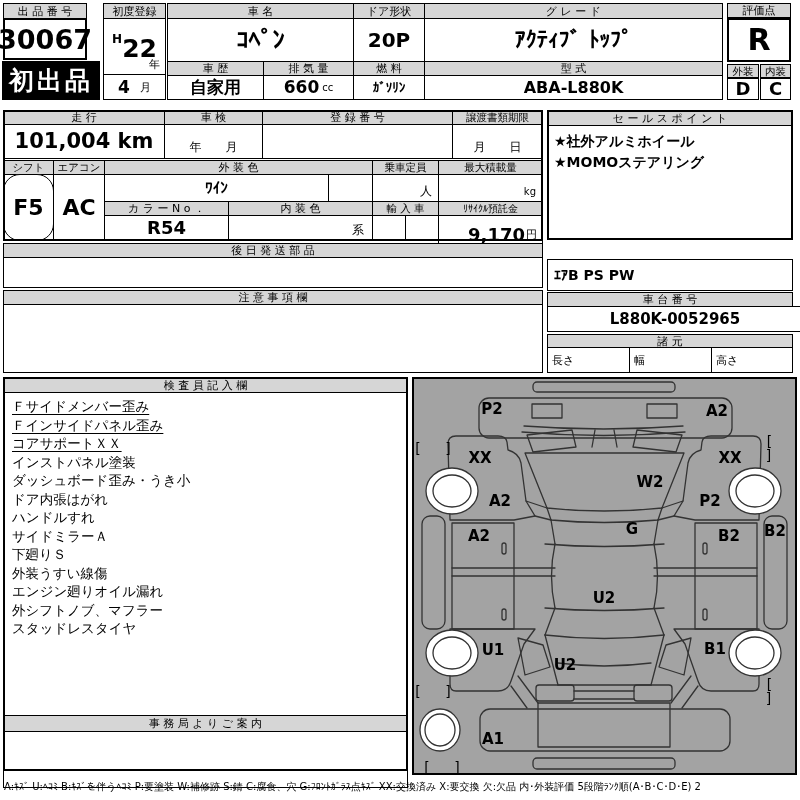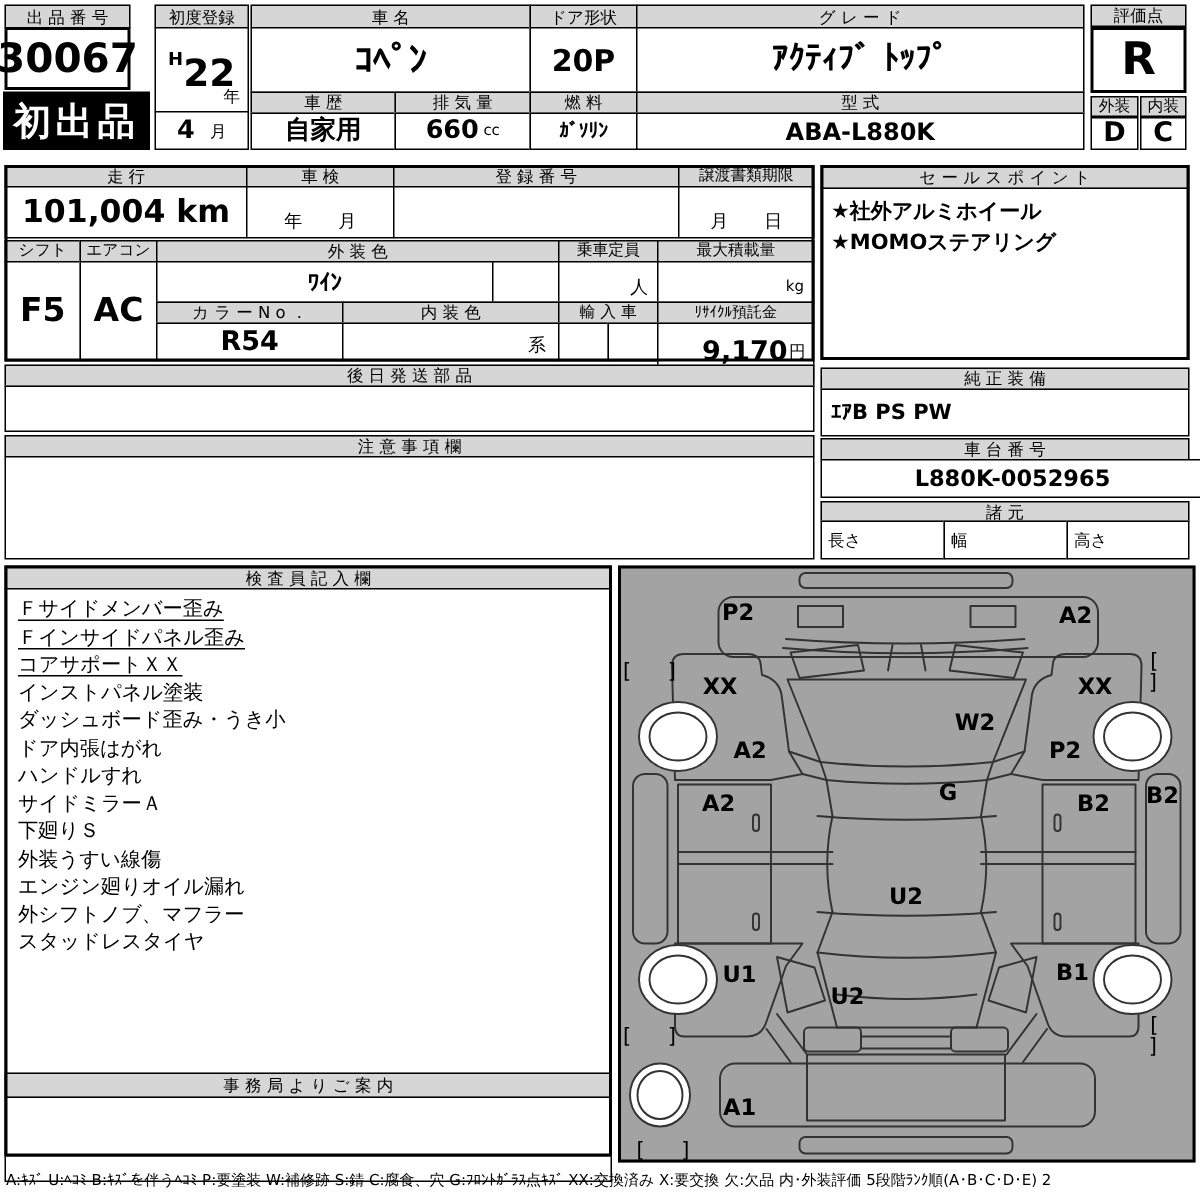--- a/index.html
+++ b/index.html
@@ -81,21 +81,21 @@
   <div class="hd" style="left:3px;top:110px;width:162px;height:15px;">走 行</div>
   <div class="bx b" style="left:3px;top:124px;width:162px;height:35px;font-size:21px;">101,004 km</div>
   <div class="hd" style="left:164px;top:110px;width:99px;height:15px;">車 検</div>
   <div class="bx bottom" style="left:164px;top:124px;width:99px;height:35px;font-size:12px;padding-bottom:5px;">年　　月</div>
   <div class="hd" style="left:262px;top:110px;width:191px;height:15px;">登 録 番 号</div>
   <div class="bx" style="left:262px;top:124px;width:191px;height:35px;"></div>
   <div class="hd" style="left:452px;top:110px;width:91px;height:15px;font-size:10.5px;">譲渡書類期限</div>
   <div class="bx bottom" style="left:452px;top:124px;width:91px;height:35px;font-size:12px;padding-bottom:5px;">月　　日</div>
 
   <div class="hd" style="left:3px;top:160px;width:51px;height:15px;font-size:10.5px;">シフト</div>
-  <div class="bx b" style="left:3px;top:174px;width:51px;height:67px;font-size:22px;">F5</div>
+  <div class="bx b" style="left:3px;top:174px;width:51px;height:67px;font-size:22px;border-radius:17px;">F5</div>
   <div class="hd" style="left:53px;top:160px;width:52px;height:15px;font-size:10.5px;">エアコン</div>
   <div class="bx b" style="left:53px;top:174px;width:52px;height:67px;font-size:22px;">AC</div>
 
   <div class="hd" style="left:104px;top:160px;width:269px;height:15px;">外 装 色</div>
   <div class="bx b" style="left:104px;top:174px;width:225px;height:28px;font-size:15px;">ﾜｲﾝ</div>
   <div class="bx" style="left:328px;top:174px;width:45px;height:28px;"></div>
   <div class="hd" style="left:372px;top:160px;width:67px;height:15px;font-size:10.5px;">乗車定員</div>
   <div class="bx right bottom" style="left:372px;top:174px;width:67px;height:28px;font-size:12px;padding:0 6px 4px 0;">人</div>
   <div class="hd" style="left:438px;top:160px;width:105px;height:15px;font-size:10.5px;">最大積載量</div>
   <div class="bx right bottom" style="left:438px;top:174px;width:105px;height:28px;font-size:10px;padding:0 6px 4px 0;">kg</div>
@@ -116,21 +116,20 @@
 
   <div class="hd" style="left:547px;top:110px;width:246px;height:16px;">セ ー ル ス ポ イ ン ト</div>
   <div class="bx" style="left:547px;top:125px;width:246px;height:115px;align-items:flex-start;justify-content:flex-start;padding:5px 6px;flex-direction:column;">
     <div class="star">★社外アルミホイール</div>
     <div class="star">★MOMOステアリング</div>
   </div>
   <div class="wrap" style="left:547px;top:110px;width:246px;height:130px;"></div>
 
   <div class="hd" style="left:3px;top:243px;width:540px;height:15px;">後 日 発 送 部 品</div>
   <div class="bx" style="left:3px;top:257px;width:540px;height:31px;"></div>
-  <div class="hd" style="left:547px;top:245px;width:246px;height:15px;">純 正 装 備</div>
   <div class="bx b left" style="left:547px;top:259px;width:246px;height:32px;font-size:14px;padding-left:6px;">ｴｱB PS PW</div>
 
   <div class="hd" style="left:3px;top:290px;width:540px;height:15px;">注 意 事 項 欄</div>
   <div class="bx" style="left:3px;top:304px;width:540px;height:69px;"></div>
   <div class="hd" style="left:547px;top:292px;width:246px;height:15px;">車 台 番 号</div>
   <div class="bx b" style="left:547px;top:306px;width:256px;height:26px;font-size:15px;">L880K-0052965</div>
   <div class="hd" style="left:547px;top:334px;width:246px;height:14px;">諸 元</div>
   <div class="bx left" style="left:547px;top:347px;width:83px;height:26px;font-size:11px;padding-left:4px;">長さ</div>
   <div class="bx left" style="left:629px;top:347px;width:83px;height:26px;font-size:11px;padding-left:4px;">幅</div>
   <div class="bx left" style="left:711px;top:347px;width:82px;height:26px;font-size:11px;padding-left:4px;">高さ</div>

